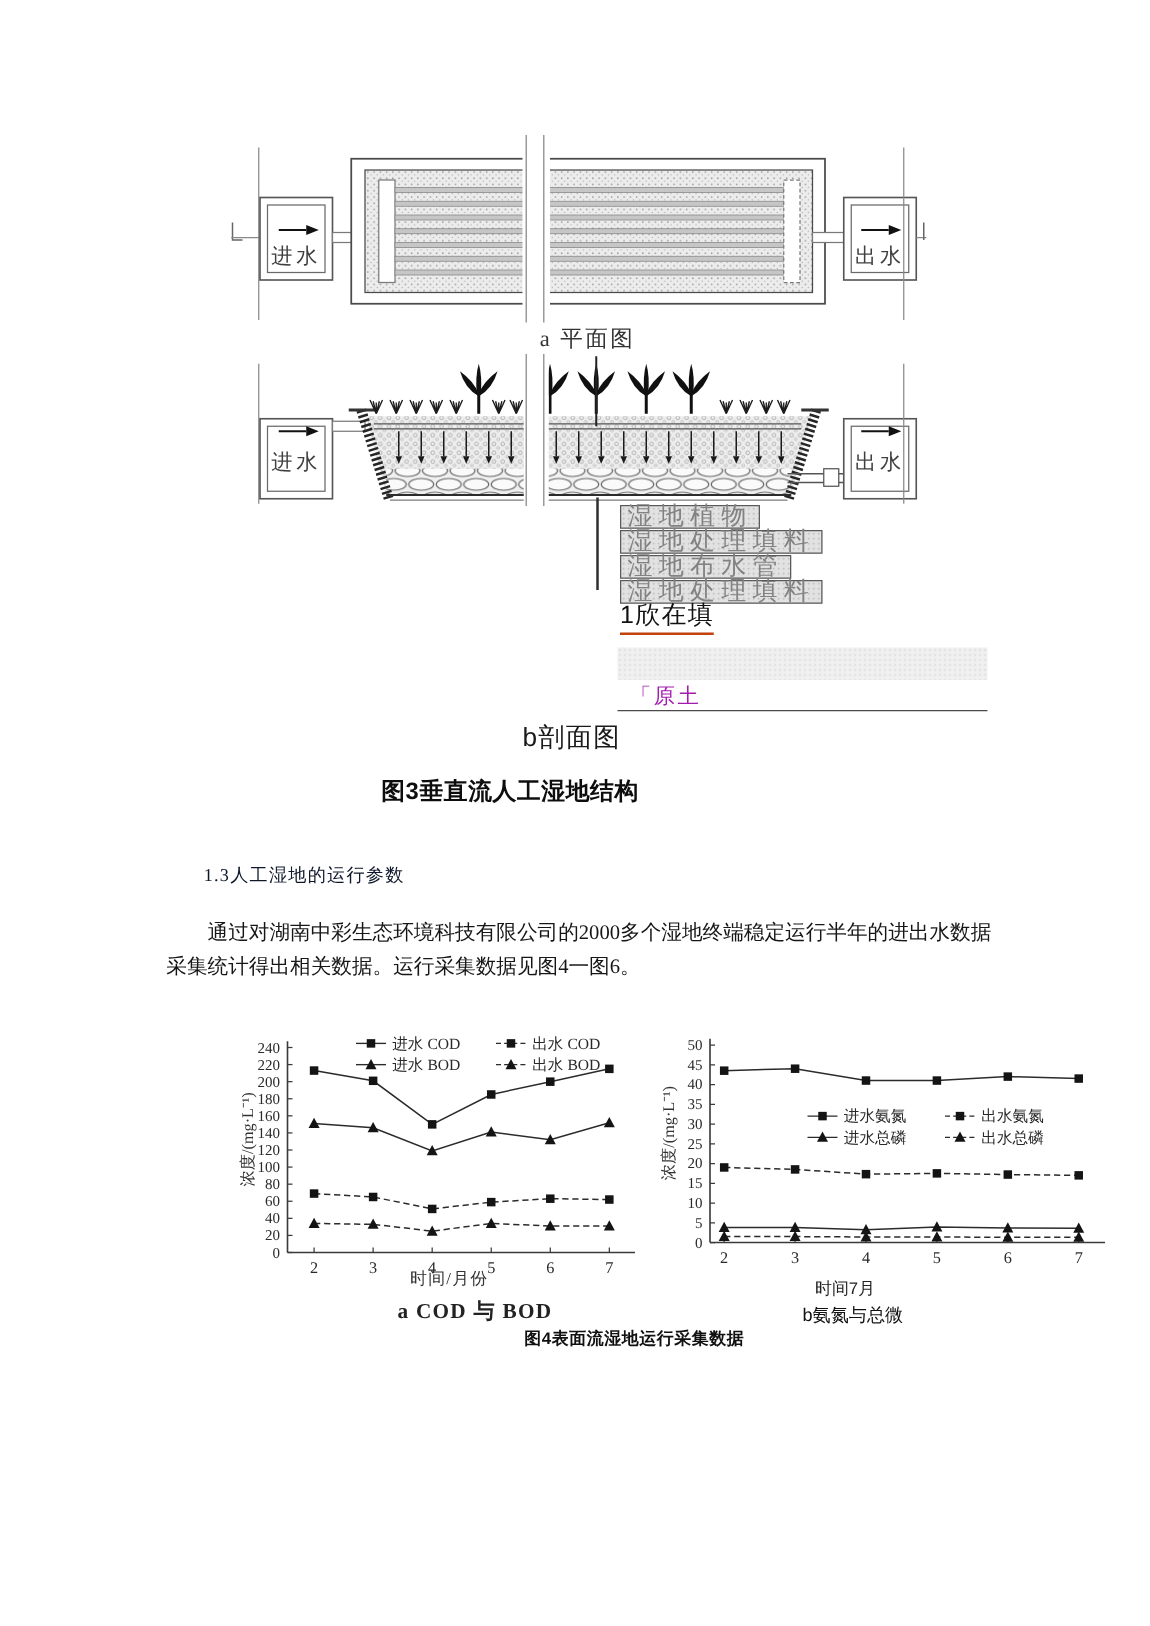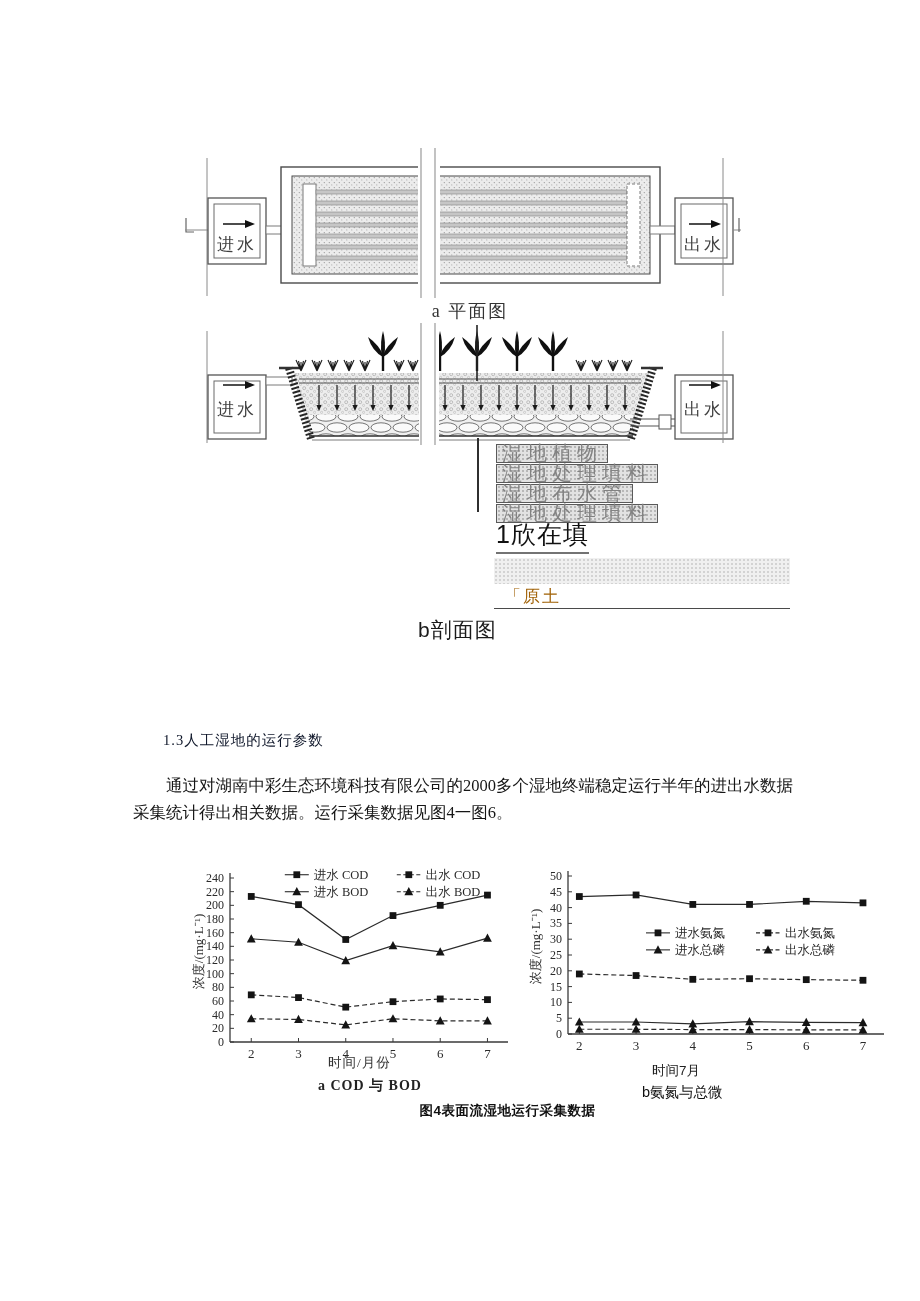--- a/index.html
+++ b/index.html
@@ -1,51 +1,51 @@
 <!DOCTYPE html>
 <html><head>
 <meta charset="utf-8">
 <style>
   html,body{margin:0;padding:0;background:#fff;}
   .page{position:relative;width:920px;height:1083px;background:#fff;overflow:hidden;
-        font-family:"Liberation Sans",sans-serif;color:#1a1a1a;margin-top:40px;}
+        font-family:"Liberation Sans",sans-serif;color:#1a1a1a;}
   .abs{position:absolute;}
   .diagram-label{font-family:"Liberation Serif",serif;color:#3f3f3f;font-size:17px;
         letter-spacing:3px;text-align:center;width:52px;}
   .fig-sub-caption{font-family:"Liberation Serif",serif;color:#333;font-size:18px;
         letter-spacing:2px;text-align:center;width:120px;}
   .layer-row{display:block;height:17px;line-height:17px;margin-bottom:1px;width:max-content;
         padding:0 5px;font-family:"Liberation Serif",serif;font-size:20px;color:#828282;
         letter-spacing:5px;border:1px solid #5a5a5a;
         background-color:#e2e2e2;
         background-image:radial-gradient(#b5b5b5 0.7px, transparent 0.85px);
         background-size:4px 4px;}
   .stipple-light{background-color:#f0f0f0;
         background-image:radial-gradient(#d2d2d2 0.7px, transparent 0.85px);
         background-size:4px 4px;}
-  .bed-label{font-size:25px;color:#111;border-bottom:2px solid #737373;padding-bottom:1px;
+  .bed-label{font-size:20px;color:#111;border-bottom:2px solid #c2410c;padding-bottom:1px;
         letter-spacing:1px;}
   .soil-wrap{border-bottom:1.5px solid #4a4a4a;height:23px;}
-  .soil-text{font-family:"Liberation Serif",serif;font-size:17px;color:#a16207;
+  .soil-text{font-family:"Liberation Serif",serif;font-size:17px;color:#a21caf;
         letter-spacing:2px;padding-left:10px;}
   .caption-b{font-size:21px;color:#1a1a1a;letter-spacing:1px;}
   .fig3-title{font-size:19px;font-weight:bold;color:#0d0d0d;text-align:center;width:220px;
         letter-spacing:0.5px;}
   .sec-heading{font-family:"Liberation Serif",serif;font-size:14.5px;color:#0f172a;
         letter-spacing:1px;}
   .para{font-family:"Liberation Serif",serif;font-size:16.5px;line-height:27px;color:#161616;
         width:660px;text-align:justify;text-indent:2em;word-break:break-all;}
   svg.chart text{font-family:"Liberation Serif",serif;fill:#2a2a2a;}
   svg.chart .tick{font-size:12px;}
   svg.chart .xtick{font-size:13px;}
   svg.chart .legend-text{font-size:12.5px;}
   .ylabel{font-family:"Liberation Serif",serif;font-size:13px;color:#333;width:120px;
         text-align:center;transform:rotate(-90deg);}
   .xlabel-serif{font-family:"Liberation Serif",serif;font-size:13.5px;color:#333;letter-spacing:1px;}
-  .sublabel-serif{font-family:"Liberation Serif",serif;font-size:14px;font-weight:bold;color:#222;letter-spacing:1px;}
+  .sublabel-serif{font-family:"Liberation Serif",serif;font-size:17px;font-weight:bold;color:#222;letter-spacing:1px;}
   .xlabel-sans{font-size:13.5px;color:#222;}
   .sublabel-sans{font-size:14.5px;color:#111;}
   .fig4-caption{font-size:13.5px;font-weight:600;color:#111;text-align:center;width:185px;
         letter-spacing:0.5px;}
   .leader-line{width:2px;background:#2f2f2f;}
 </style>
 </head>
 <body>
 
 <div class="page">
@@ -231,20 +231,21 @@
   <div class="abs bed-label" style="left:496px;top:478px;">1欣在填</div>
 
   <div class="abs stipple-light" style="left:494px;top:518px;width:296px;height:26px;"></div>
 
   <div class="abs soil-wrap" style="left:494px;top:545px;width:296px;">
     <span class="soil-text">「原土</span>
   </div>
 
   <div class="abs caption-b" style="left:418px;top:576px;">b剖面图</div>
 
+  <div class="abs fig3-title" style="left:298px;top:620px;">图3垂直流人工湿地结构</div>
 
   <div class="abs sec-heading" style="left:163px;top:691px;">1.3人工湿地的运行参数</div>
   <div class="abs para" style="left:133px;top:732px;">通过对湖南中彩生态环境科技有限公司的2000多个湿地终端稳定运行半年的进出水数据采集统计得出相关数据。运行采集数据见图4一图6。</div>
 
   <svg id="chart0" class="abs chart" style="left:180px;top:828px;" width="332" height="200" viewBox="0 0 332 200">
       <line x1="50" y1="5" x2="50" y2="174" stroke="#3a3a3a" stroke-width="1.3"></line>
       <line x1="50" y1="174" x2="328" y2="174" stroke="#3a3a3a" stroke-width="1.3"></line>
       <line x1="50" y1="174" x2="54" y2="174" stroke="#3a3a3a" stroke-width="1"></line>
       <text x="44" y="178" text-anchor="end" class="tick">0</text>
       <line x1="50" y1="160.33333333333331" x2="54" y2="160.33333333333331" stroke="#3a3a3a" stroke-width="1"></line>

